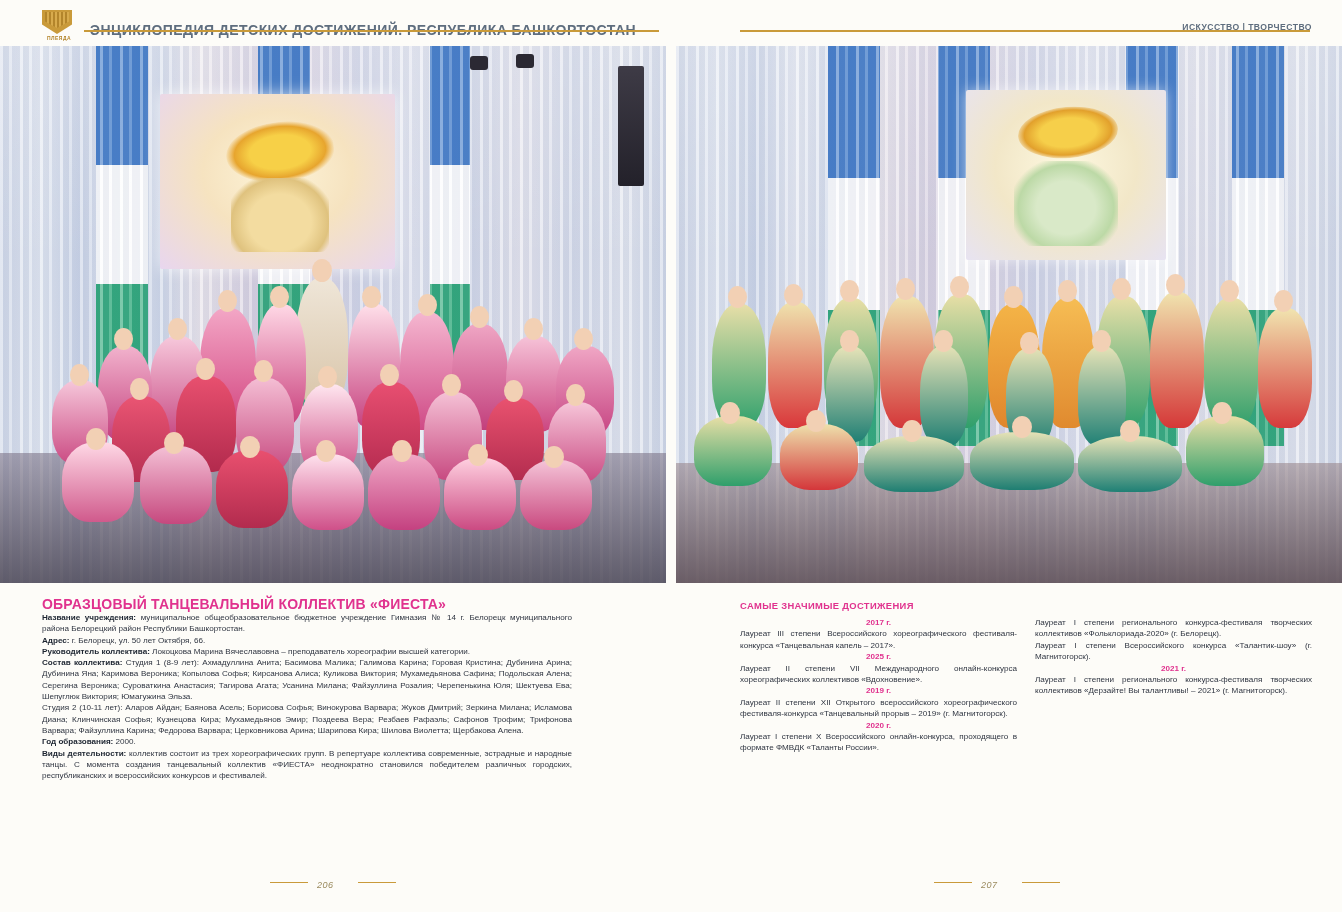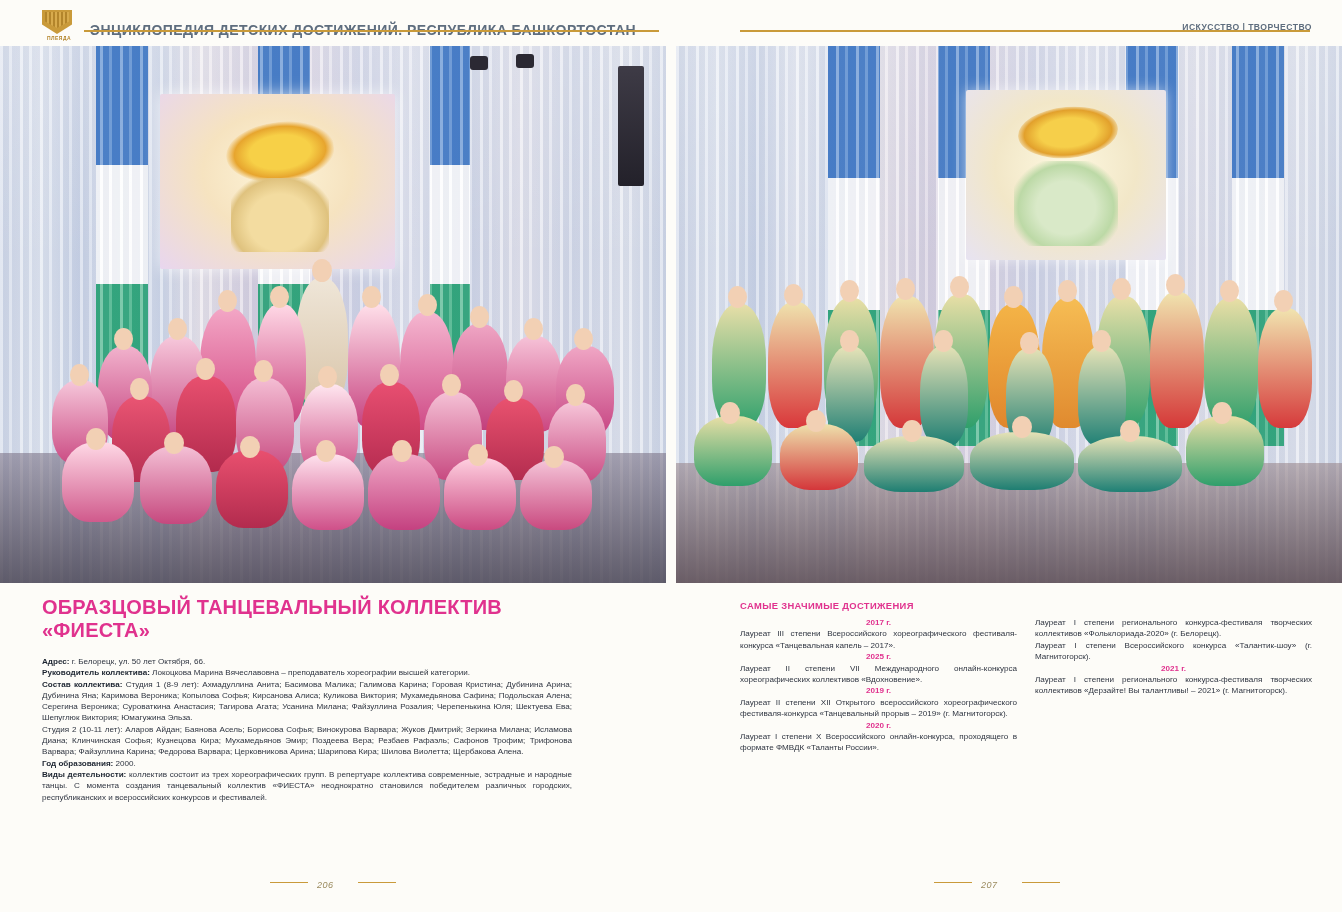--- a/index.html
+++ b/index.html
@@ -137,22 +137,22 @@
   .dancer {
     position: absolute; border-radius: 45% 45% 38% 38%;
   }
   .head { position: absolute; border-radius: 50%; background: #f2d0b4; }
 
   
   .col-left { position: absolute; left: 42px; top: 596px; width: 530px; }
   .col-right { position: absolute; left: 740px; top: 600px; width: 572px; }
 
   .title {
-    color: #e0328e; font-weight: bold; font-size: 20px;
-    letter-spacing: .2px; margin-bottom: 14px;
+    color: #e0328e; font-weight: bold; font-size: 14px;
+    letter-spacing: .2px; 
   }
   .body-txt {
     font-size: 8.1px; line-height: 11.3px; color: #2e3440; text-align: justify;
   }
   .body-txt b { color: #1c2430; }
   .body-txt p { margin: 0; }
 
   .ach-title {
     color: #e0328e; font-weight: bold; font-size: 9.4px;
     letter-spacing: .35px; margin-bottom: 6px; text-transform: uppercase;
@@ -319,20 +319,21 @@
     <div class="head" style="left:336px;top:370px;width:20px;height:22px;"></div>
     <div class="dancer" style="left:402px;top:390px;width:104px;height:56px;background:linear-gradient(180deg,#e7e3b7,#1f8075);"></div>
     <div class="head" style="left:444px;top:374px;width:20px;height:22px;"></div>
     <div class="dancer" style="left:510px;top:370px;width:78px;height:70px;background:linear-gradient(180deg,#eadfa6,#2f9f6b);"></div>
     <div class="head" style="left:536px;top:356px;width:20px;height:22px;"></div>
   </div>
 
   <div class="col-left">
     <div class="title">ОБРАЗЦОВЫЙ ТАНЦЕВАЛЬНЫЙ КОЛЛЕКТИВ «ФИЕСТА»</div>
     <div class="body-txt">
+      <p><b>Название учреждения:</b><span> муниципальное общеобразовательное бюджетное учреждение Гимназия № 14 г. Белорецк муниципального района Белорецкий район Республики Башкортостан.</span></p>
       <p><b>Адрес:</b><span> г. Белорецк, ул. 50 лет Октября, 66.</span></p>
       <p><b>Руководитель коллектива:</b><span> Локоцкова Марина Вячеславовна – преподаватель хореографии высшей категории.</span></p>
       <p><b>Состав коллектива:</b><span> Студия 1 (8-9 лет): Ахмадуллина Анита; Басимова Малика; Галимова Карина; Горовая Кристина; Дубинина Арина; Дубинина Яна; Каримова Вероника; Копылова Софья; Кирсанова Алиса; Куликова Виктория; Мухамедьянова Сафина; Подольская Алена; Серегина Вероника; Суроваткина Анастасия; Тагирова Агата; Усанина Милана; Файзуллина Розалия; Черепенькина Юля; Шектуева Ева; Шепуглюк Виктория; Юмагужина Эльза.</span></p>
       <p><span>Студия 2 (10-11 лет): Аларов Айдан; Баянова Асель; Борисова Софья; Винокурова Варвара; Жуков Дмитрий; Зеркина Милана; Исламова Диана; Клинчинская Софья; Кузнецова Кира; Мухамедьянов Эмир; Поздеева Вера; Резбаев Рафаэль; Сафонов Трофим; Трифонова Варвара; Файзуллина Карина; Федорова Варвара; Церковникова Арина; Шарипова Кира; Шилова Виолетта; Щербакова Алена.</span></p>
       <p><b>Год образования:</b><span> 2000.</span></p>
       <p><b>Виды деятельности:</b><span> коллектив состоит из трех хореографических групп. В репертуаре коллектива современные, эстрадные и народные танцы. С момента создания танцевальный коллектив «ФИЕСТА» неоднократно становился победителем различных городских, республиканских и всероссийских конкурсов и фестивалей.</span></p>
     </div>
   </div>
 
   <div class="col-right">

